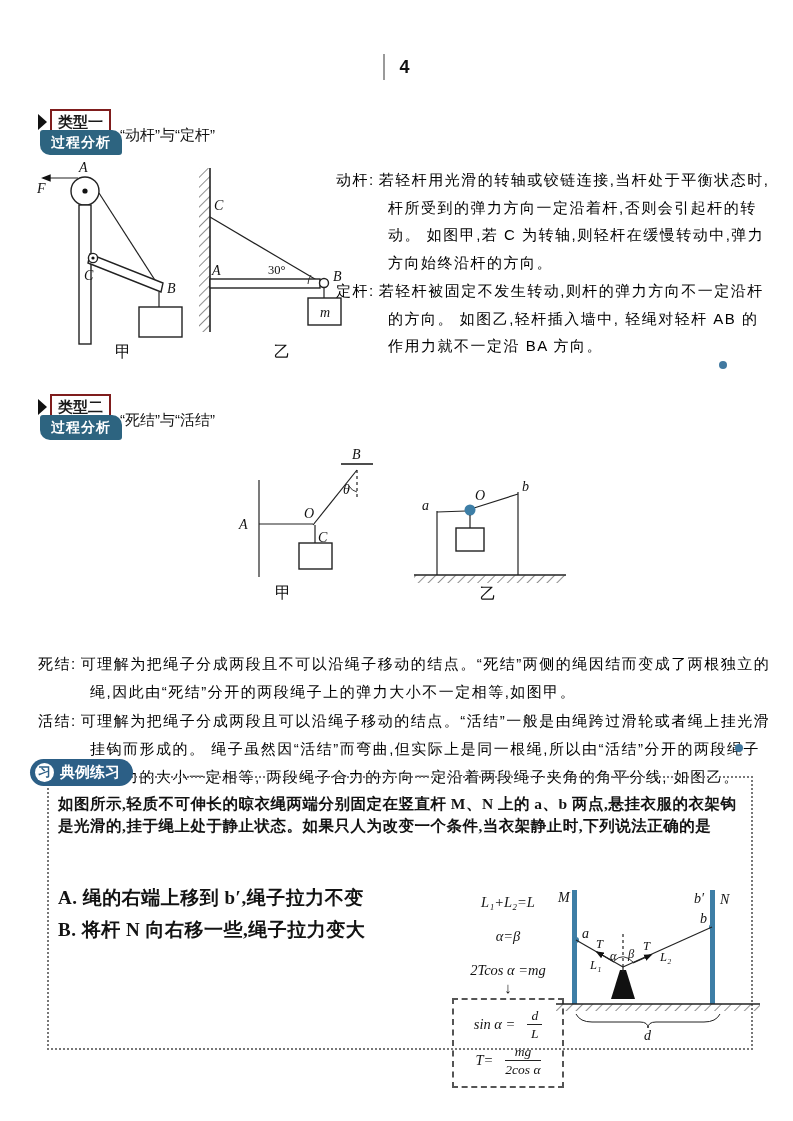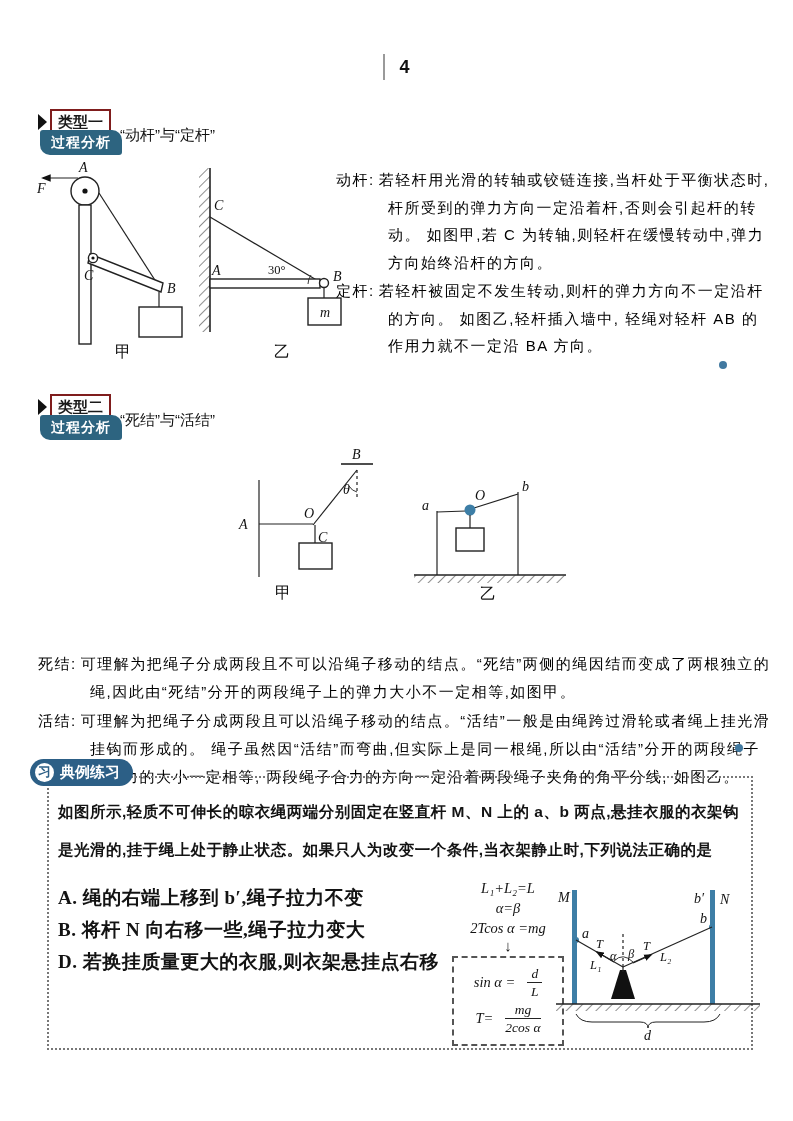--- a/index.html
+++ b/index.html
@@ -23,26 +23,26 @@
   .notes{position:absolute;font-size:15px;line-height:27.5px;letter-spacing:1.5px;color:#000000;}
   .note{padding-left:52px;text-indent:-52px;margin:0 0 1px 0;}
   .note .term{margin-right:4px;}
 
   .bluedot{position:absolute;width:8px;height:8px;border-radius:50%;background:var(--dot-blue,#4179a0);}
 
   
   .practice-badge{position:absolute;display:flex;align-items:center;gap:6px;background:var(--practice-blue,#2c5f86);color:#fff;font-weight:bold;font-size:15px;line-height:20px;padding:3px 13px 4px 5px;border-radius:16px;z-index:2;}
   .practice-badge .circ{width:19px;height:19px;border-radius:50%;background:#fff;color:var(--practice-blue,#2c5f86);display:flex;align-items:center;justify-content:center;font-size:13px;font-weight:bold;}
   .practice-box{position:absolute;border:2px dotted #777;background:transparent;}
-  .question{position:absolute;font-family:Liberation Sans, sans-serif;font-weight:600;font-size:15.5px;line-height:38px;letter-spacing:0.5px;color:#131313;}
+  .question{position:absolute;font-family:Liberation Serif, serif;font-weight:600;font-size:15.5px;line-height:22px;letter-spacing:0.5px;color:#131313;}
   .options{position:absolute;font-family:"Liberation Serif",serif;font-weight:600;font-size:19px;line-height:32px;letter-spacing:0.5px;color:#131313;}
 
   
   .formulas{position:absolute;width:112px;text-align:center;font-family:"Liberation Serif",serif;font-style:italic;font-size:14.5px;color:#131313;}
-  .formulas .fl{line-height:20px;}
+  .formulas .fl{line-height:20px;margin-top:14px;}
   .formulas .dn{font-style:normal;font-size:15px;line-height:16px;}
   .fbox{border:2px dashed #555;margin-top:2px;padding:5px 4px 6px;}
   .frow{display:flex;align-items:center;justify-content:center;gap:12px;margin:3px 0;}
   .frac{display:inline-block;text-align:center;vertical-align:middle;font-size:13.5px;line-height:15px;}
   .frac .num{display:block;border-bottom:1px solid #222;padding:0 4px 1px;}
   .frac .den{display:block;padding-top:1px;}
 
   svg{position:absolute;overflow:visible;}
   svg text{font-family:"Liberation Serif",serif;font-style:italic;font-size:14px;fill:#111;}
   svg text.cap{font-family:"Liberation Sans",sans-serif;font-style:normal;font-size:16px;}
@@ -175,21 +175,20 @@
     <span class="circ">习</span>
     <span>典例练习</span>
   </div>
   <div class="practice-box" style="top:776px;left:47px;width:702px;height:270px;"></div>
 
   <div class="question" style="top:793px;left:58px;width:682px;">如图所示,轻质不可伸长的晾衣绳两端分别固定在竖直杆 M、N 上的 a、b 两点,悬挂衣服的衣架钩是光滑的,挂于绳上处于静止状态。如果只人为改变一个条件,当衣架静止时,下列说法正确的是</div>
 
   <div class="options" style="top:882px;left:58px;width:400px;">
     <div>A. 绳的右端上移到 b′,绳子拉力不变</div>
     <div>B. 将杆 N 向右移一些,绳子拉力变大</div>
-    <div>D. 若换挂质量更大的衣服,则衣架悬挂点右移</div>
   </div>
 
   <div class="formulas" style="top:878px;left:452px;">
     <div class="fl">L₁+L₂=L</div>
     <div class="fl">α=β</div>
     <div class="fl">2Tcos α =mg</div>
     <div class="dn">↓</div>
     <div class="fbox">
       <div class="frow">
         <span>sin α =</span>

